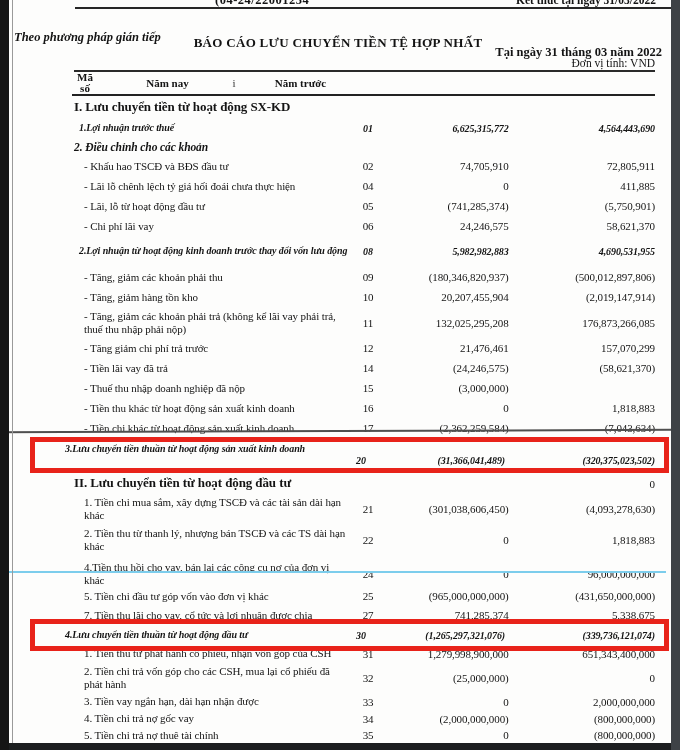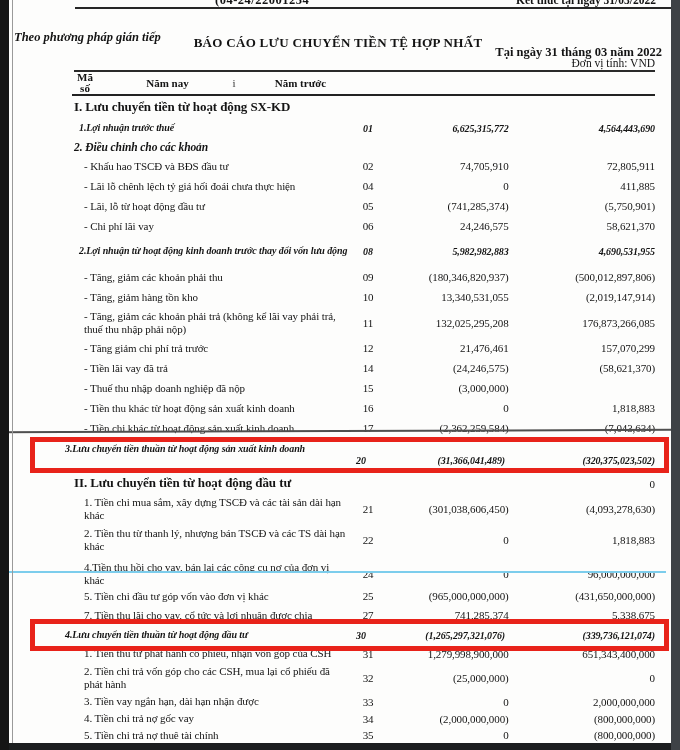--- a/index.html
+++ b/index.html
@@ -154,21 +154,21 @@
       </div>
       <div class="row det">
         <div class="lbl">- Tăng, giảm các khoản phải thu</div>
         <div class="code">09</div>
         <div class="cur">(180,346,820,937)</div>
         <div class="pri">(500,012,897,806)</div>
       </div>
       <div class="row det">
         <div class="lbl">- Tăng, giảm hàng tồn kho</div>
         <div class="code">10</div>
-        <div class="cur">13,340,531,055</div>
+        <div class="cur">20,207,455,904</div>
         <div class="pri">(2,019,147,914)</div>
       </div>
       <div class="row det tall">
         <div class="lbl">- Tăng, giảm các khoản phải trả (không kể lãi vay phải trả, thuế thu nhập phải nộp)</div>
         <div class="code">11</div>
         <div class="cur">132,025,295,208</div>
         <div class="pri">176,873,266,085</div>
       </div>
       <div class="row det">
         <div class="lbl">- Tăng giảm chi phí trả trước</div>

